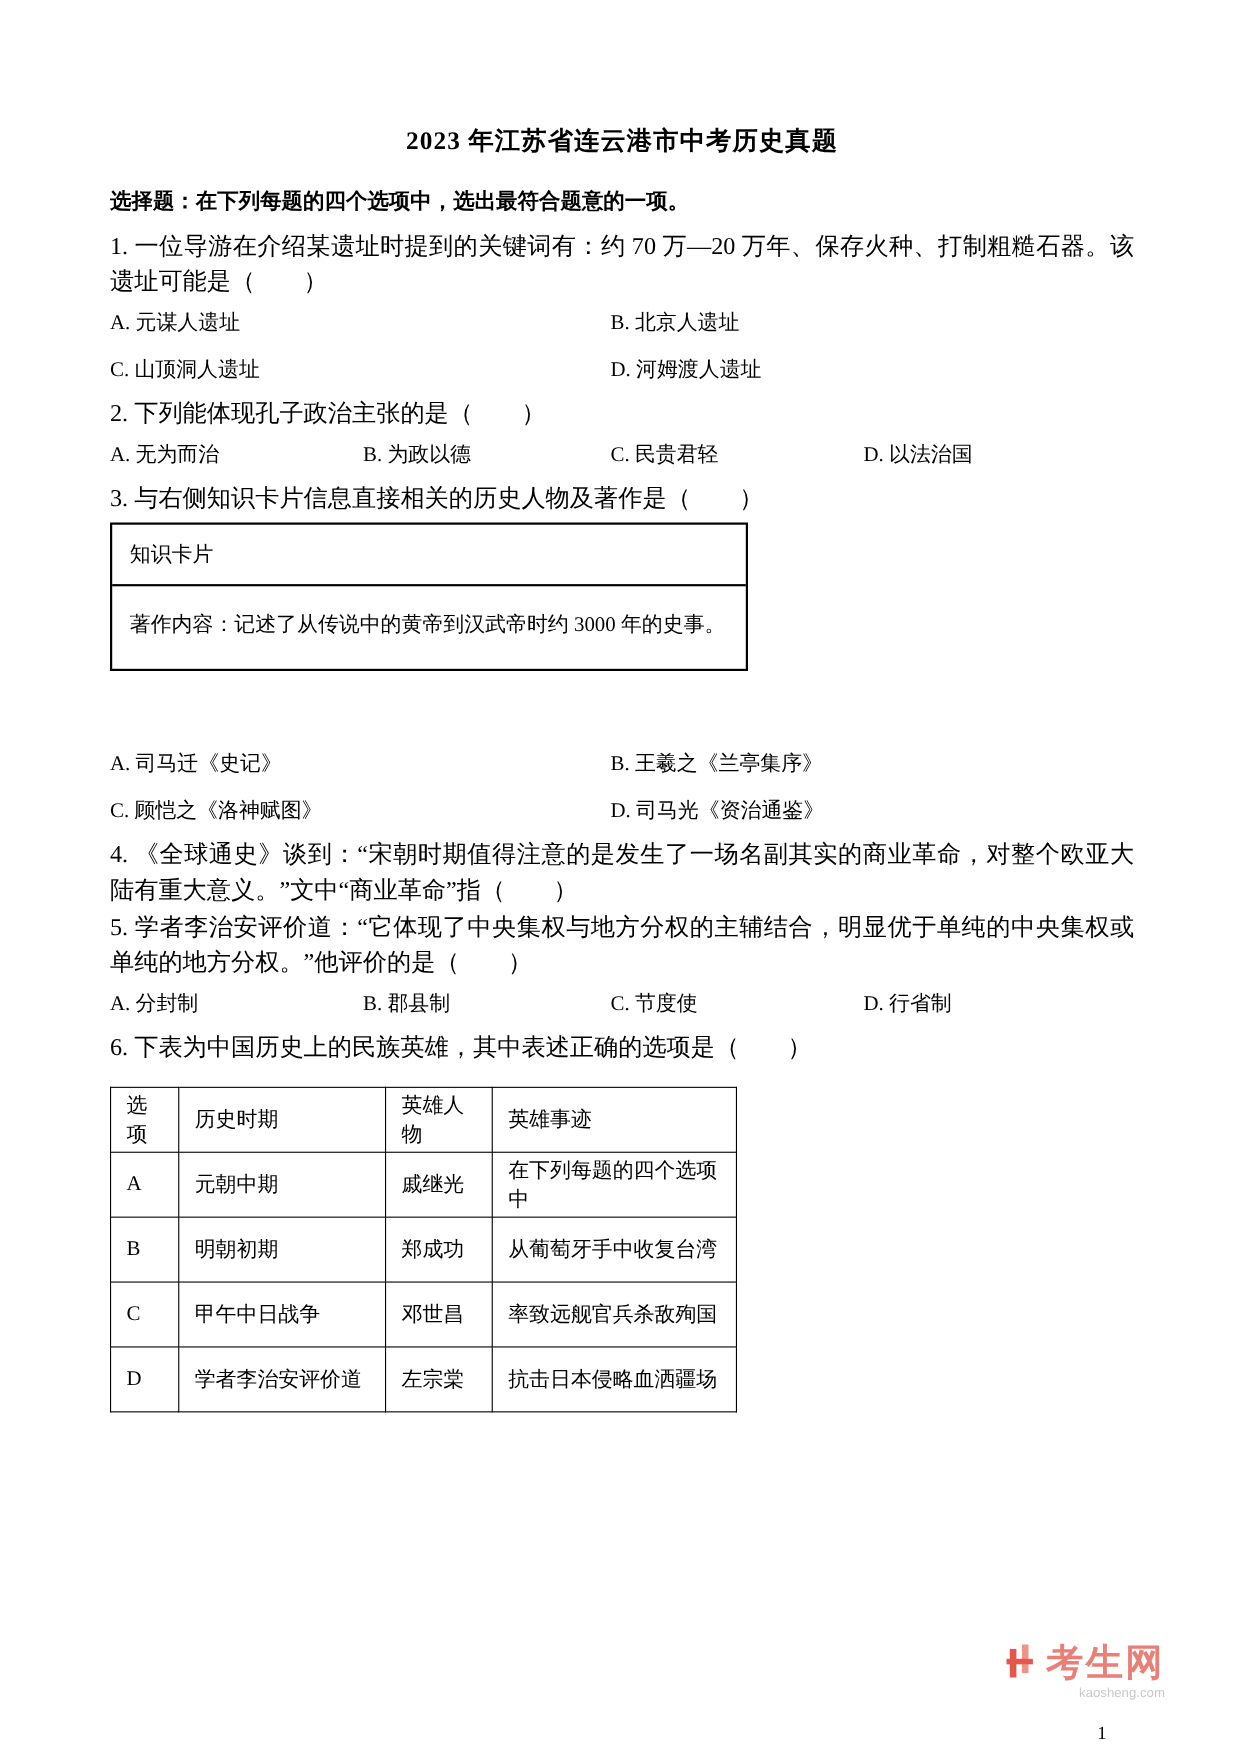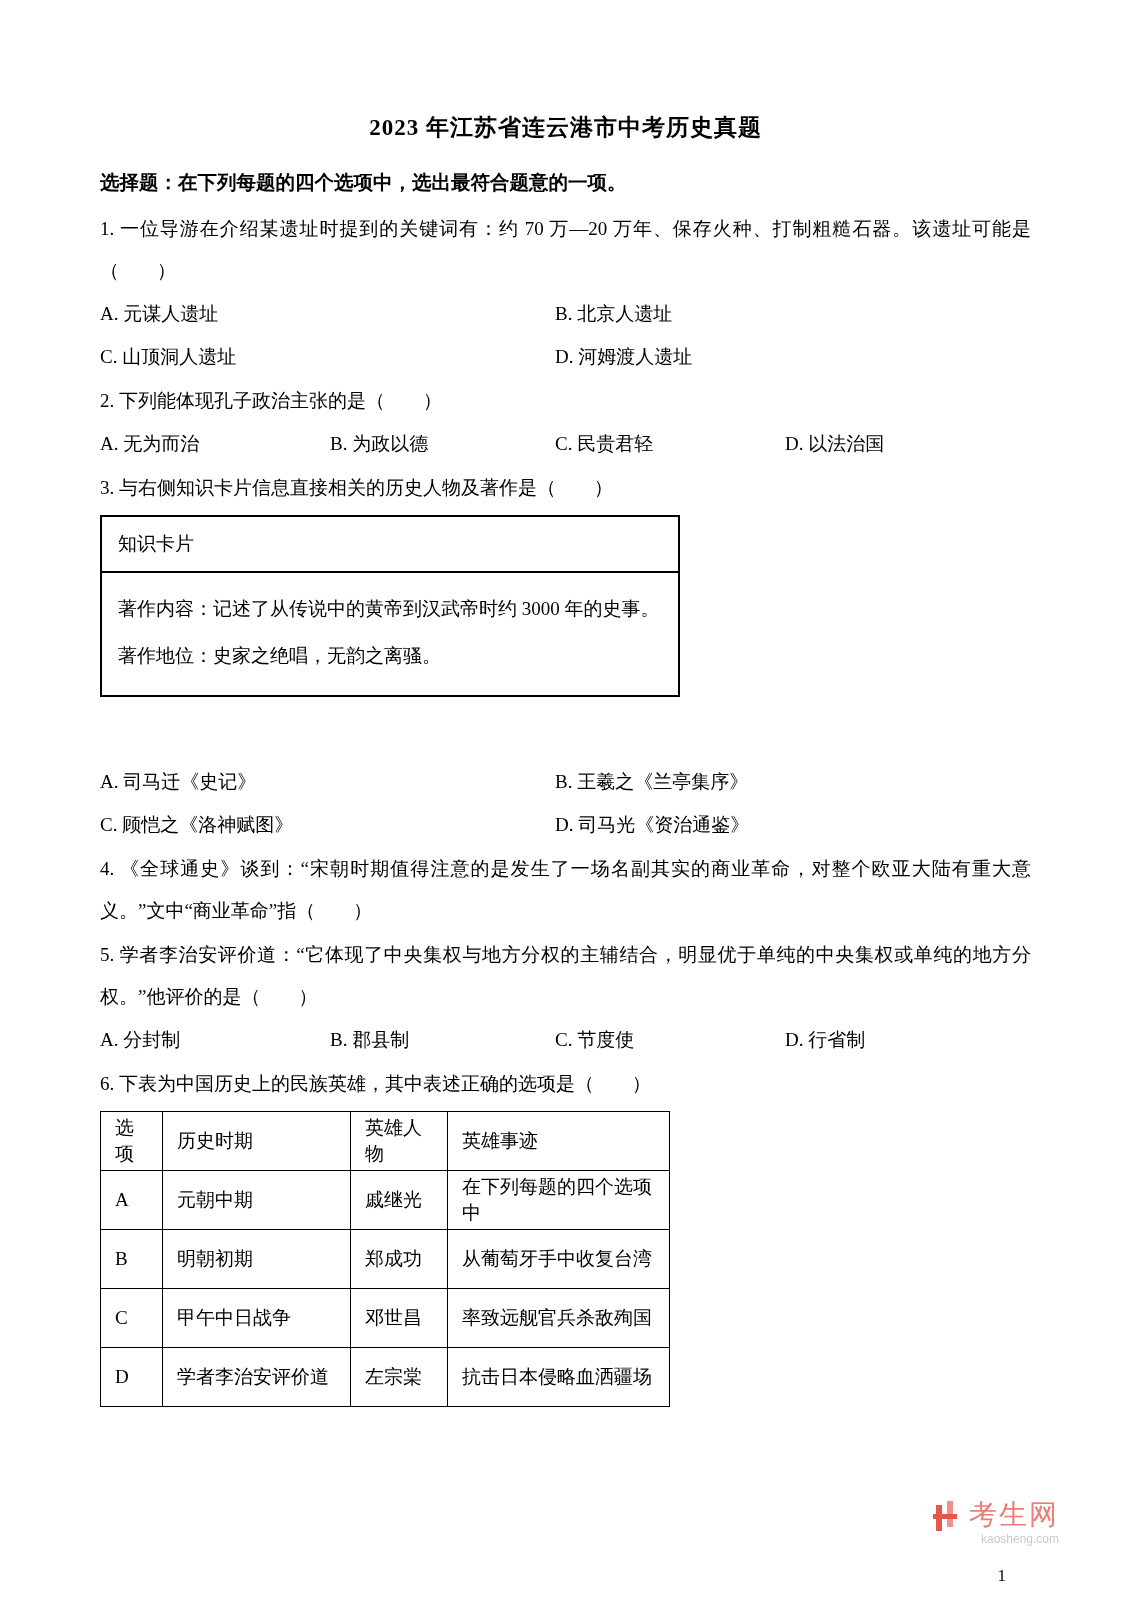--- a/index.html
+++ b/index.html
@@ -21,22 +21,22 @@
     margin-bottom:26px;
     letter-spacing:1px;
   }
   .section-header {
     font-weight:bold;
     font-size:19.5px;
     margin-bottom:12px;
   }
   .question { margin-bottom:2px; }
   .stem {
-    font-size:19px;
-    line-height:42px;
+    font-size:22px;
+    line-height:32px;
     text-align:justify;
   }
   .options { font-size:19px; display:grid; }
   .options span { line-height:43px; display:block; }
   .cols-2 { grid-template-columns:455px 1fr; }
   .cols-4 { grid-template-columns:230px 225px 230px 1fr; }
 
   .knowledge-card {
     width:580px;
     border:2px solid #000;
@@ -49,21 +49,21 @@
     border-bottom:2px solid #000;
   }
   .card-body {
     padding:12px 16px 16px 16px;
     font-size:19px;
   }
   .card-body div { line-height:47px; }
 
   table.heroes {
     border-collapse:collapse;
-    margin-top:6px;
+    margin-top:20px;
   }
   table.heroes th, table.heroes td {
     border:1.5px solid #000;
     font-weight:normal;
     font-size:19px;
     text-align:left;
     vertical-align:middle;
     height:59px;
     padding:0 14px;
   }
@@ -81,22 +81,22 @@
     gap:6px;
   }
   .wm-logo { width:30px; height:32px; position:relative; flex:0 0 auto; }
   .wm-bar { position:absolute; background:#e4574d; }
   .wm-bar.b1 { left:3px;  top:4px; width:6px; height:26px; }
   .wm-bar.b2 { left:14px; top:0;   width:6px; height:26px; background:#ef928a; }
   .wm-bar.b3 { left:0;    top:13px; width:24px; height:5px; background:#e4574d; }
   .wm-textwrap { display:flex; flex-direction:column; line-height:1; }
   .wm-name {
     font-family:"Liberation Sans","DejaVu Sans",sans-serif;
-    font-weight:normal;
-    font-size:28px;
+    font-weight:bold;
+    font-size:34px;
     color:#e88078;
     letter-spacing:2px;
   }
   .wm-domain {
     font-family:"Liberation Sans","DejaVu Sans",sans-serif;
     font-size:12px;
     color:#c9c9c9;
     margin-top:4px;
     align-self:flex-end;
   }
@@ -137,21 +137,20 @@
       </div>
     </div>
 
     <div class="question">
       <div class="stem">3. 与右侧知识卡片信息直接相关的历史人物及著作是（　　）</div>
 
       <div class="knowledge-card">
         <div class="card-head">知识卡片</div>
         <div class="card-body">
           <div>著作内容：记述了从传说中的黄帝到汉武帝时约 3000 年的史事。</div>
-          <div>著作地位：史家之绝唱，无韵之离骚。</div>
         </div>
       </div>
 
       <div class="options cols-2">
         <span>A. 司马迁《史记》</span>
         <span>B. 王羲之《兰亭集序》</span>
         <span>C. 顾恺之《洛神赋图》</span>
         <span>D. 司马光《资治通鉴》</span>
       </div>
     </div>

